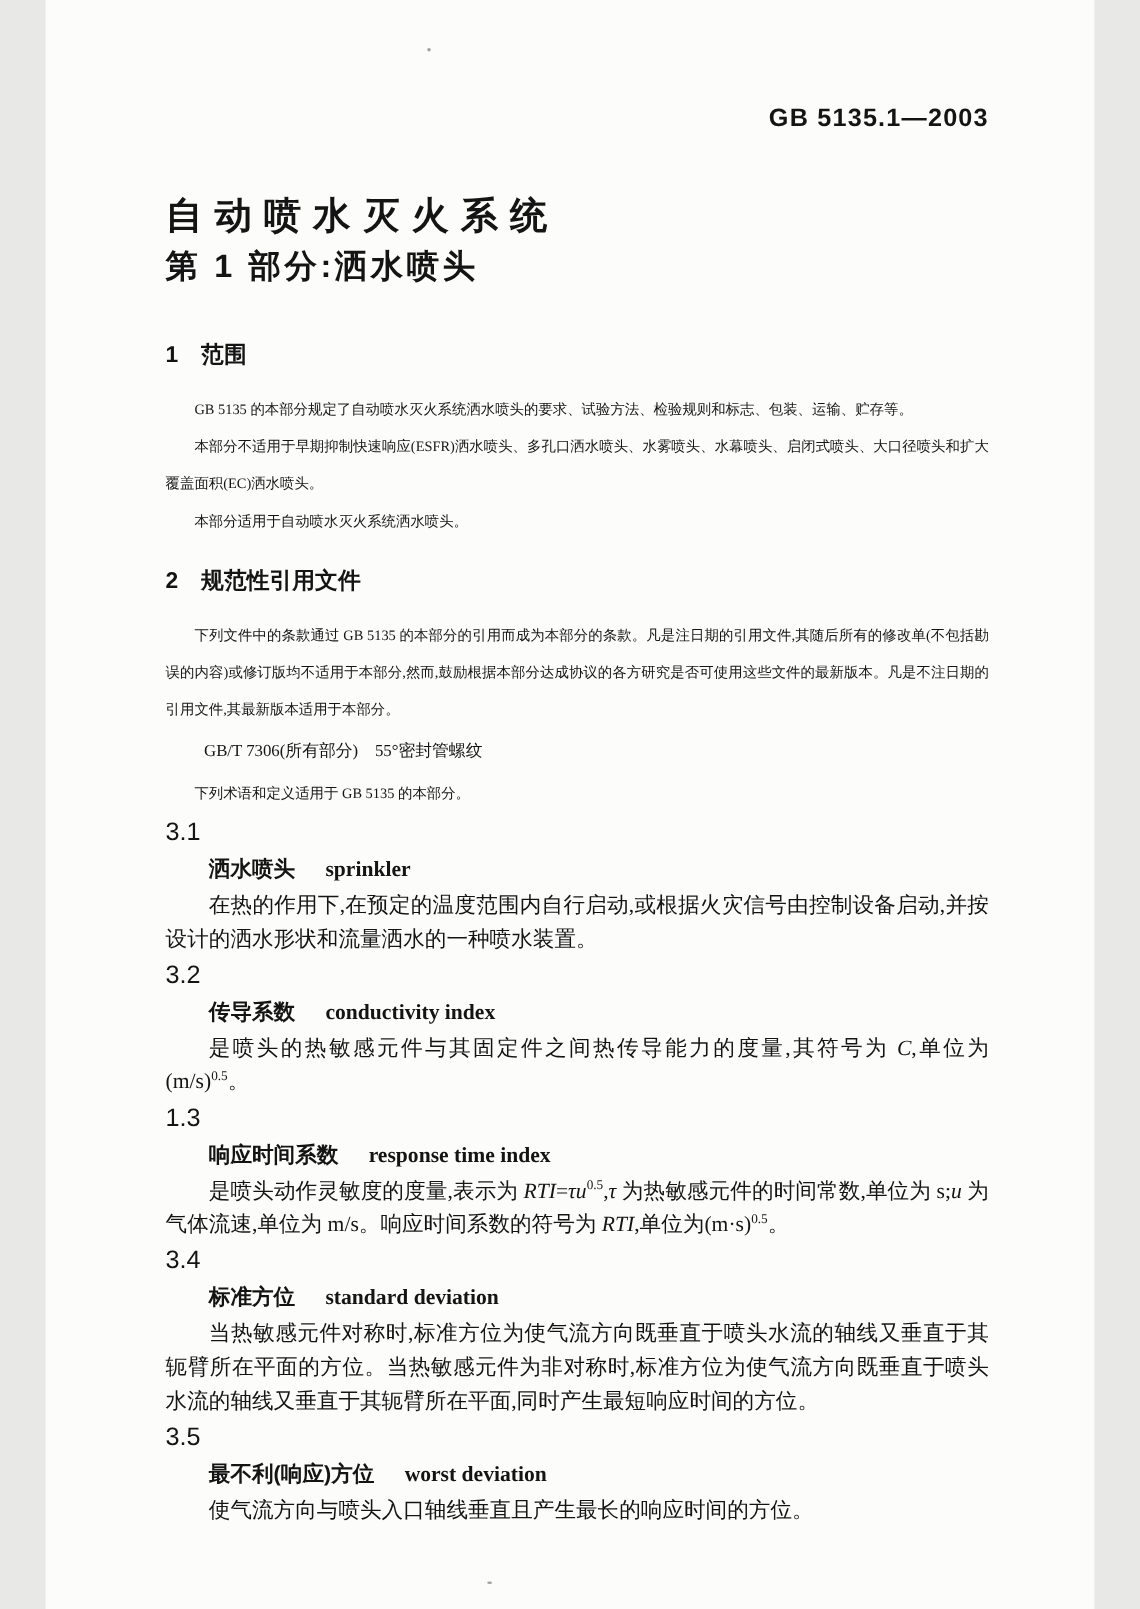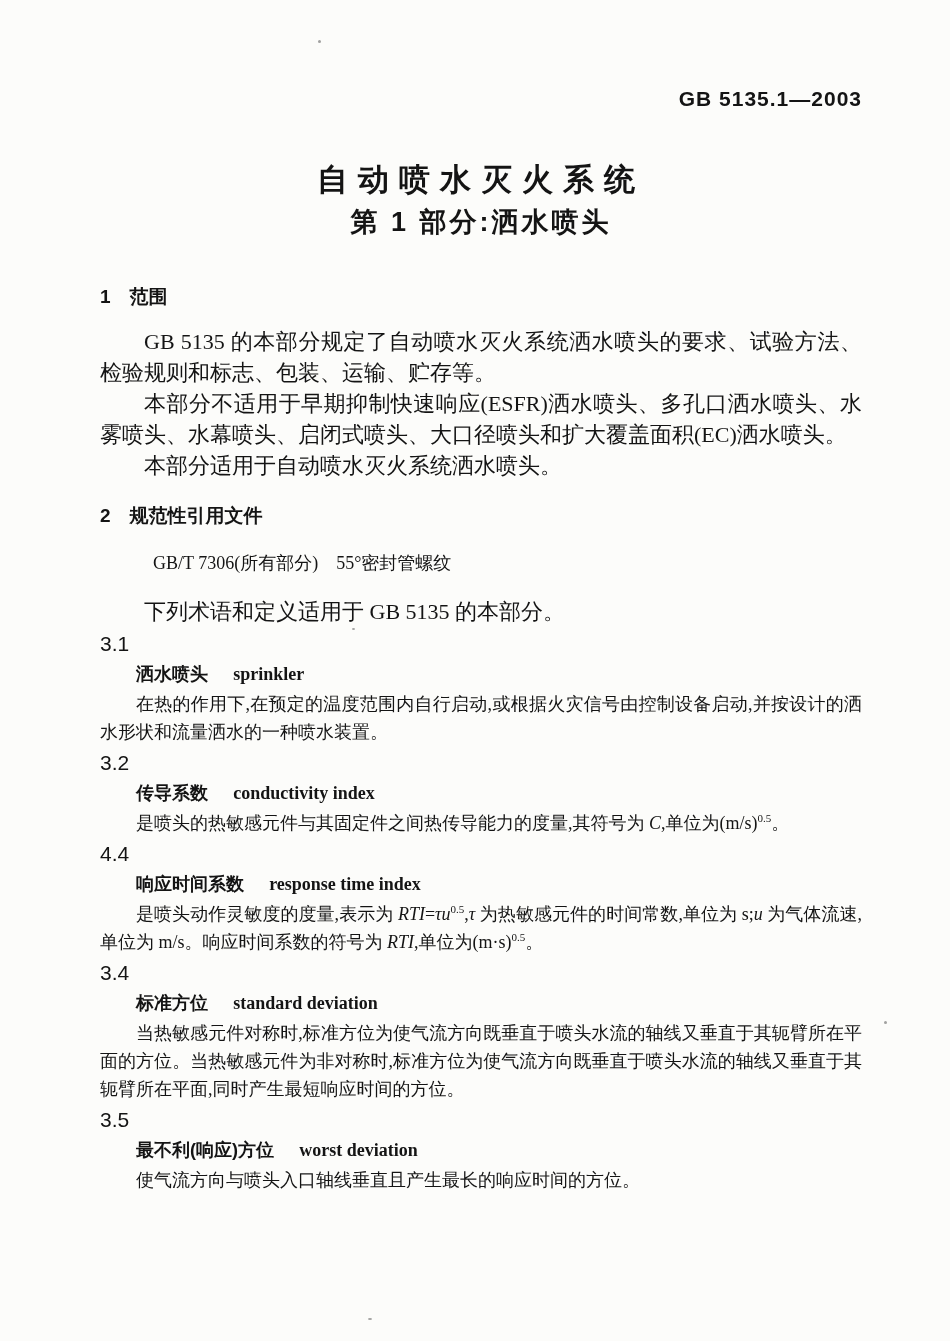--- a/index.html
+++ b/index.html
@@ -1,36 +1,36 @@
 <!DOCTYPE html>
 <html><head>
 <meta charset="utf-8">
 <style>
   html,body{margin:0;padding:0;background:#e8e8e6;}
   .page{
     position:relative;
-    width:950px;height:1341px;
+    width:874px;height:1341px;
     margin:0 auto;
     background:#fcfcfa;
     box-sizing:border-box;
     padding:86px 88px 16px 100px;
     overflow:hidden;
     font-family:"Liberation Serif","DejaVu Serif",serif;
     color:#141414;
   }
   .doc-code{
     text-align:right;
     font-family:"Liberation Sans","DejaVu Sans",sans-serif;
     font-weight:bold;
     font-size:21px;
     letter-spacing:1px;
     line-height:26px;
     margin-bottom:46px;
   }
-  .title-block{text-align:center;margin-bottom:40px;}
+  .title-block{margin-bottom:40px;}
   .title-line1{
     font-family:"Liberation Sans","DejaVu Sans",sans-serif;
     font-weight:bold;
     font-size:31px;
     letter-spacing:10px;
     line-height:44px;
   }
   .title-line2{
     font-family:"Liberation Sans","DejaVu Sans",sans-serif;
     font-weight:bold;
@@ -39,30 +39,30 @@
     line-height:40px;
   }
   .sec-heading{
     font-family:"Liberation Sans","DejaVu Sans",sans-serif;
     font-weight:bold;
     font-size:19px;
     line-height:30px;
     margin:20px 0 14px 0;
   }
   .para{
-    font-size:22px;
+    font-size:12px;
     line-height:31px;
     margin:0;
     text-align:justify;
     text-indent:2em;
   }
   .ref-line{
-    font-size:18px;
+    font-size:14px;
     line-height:31px;
-    margin:17px;
+    margin:4px;
     text-indent:2em;
   }
   .clause-num{
     font-size:21px;
     line-height:28px;
     margin:3px 0 0 0;
     font-family:"Liberation Sans","DejaVu Sans",sans-serif;
   }
   .term-line{
     font-family:"Liberation Sans","DejaVu Sans",sans-serif;
@@ -98,33 +98,34 @@
     <div class="title-line1">自动喷水灭火系统</div>
     <div class="title-line2">第 1 部分:洒水喷头</div>
   </div>
 
   <div class="sec-heading">1　范围</div>
   <p class="para">GB 5135 的本部分规定了自动喷水灭火系统洒水喷头的要求、试验方法、检验规则和标志、包装、运输、贮存等。</p>
   <p class="para">本部分不适用于早期抑制快速响应(ESFR)洒水喷头、多孔口洒水喷头、水雾喷头、水幕喷头、启闭式喷头、大口径喷头和扩大覆盖面积(EC)洒水喷头。</p>
   <p class="para">本部分适用于自动喷水灭火系统洒水喷头。</p>
 
   <div class="sec-heading">2　规范性引用文件</div>
+  <p class="para">下列文件中的条款通过 GB 5135 的本部分的引用而成为本部分的条款。凡是注日期的引用文件,其随后所有的修改单(不包括勘误的内容)或修订版均不适用于本部分,然而,鼓励根据本部分达成协议的各方研究是否可使用这些文件的最新版本。凡是不注日期的引用文件,其最新版本适用于本部分。</p>
   <p class="ref-line">GB/T 7306(所有部分)　55°密封管螺纹</p>
 
   <p class="para">下列术语和定义适用于 GB 5135 的本部分。</p>
 
   <p class="clause-num">3.1</p>
   <p class="term-line"><span>洒水喷头</span><span class="term-en">sprinkler</span></p>
   <p class="para def">在热的作用下,在预定的温度范围内自行启动,或根据火灾信号由控制设备启动,并按设计的洒水形状和流量洒水的一种喷水装置。</p>
 
   <p class="clause-num">3.2</p>
   <p class="term-line"><span>传导系数</span><span class="term-en">conductivity index</span></p>
   <p class="para def"><span>是喷头的热敏感元件与其固定件之间热传导能力的度量,其符号为 </span><span class="var">C</span><span>,单位为(m/s)</span><sup>0.5</sup><span>。</span></p>
 
-  <p class="clause-num">4.4</p>
+  <p class="clause-num">1.3</p>
   <p class="term-line"><span>响应时间系数</span><span class="term-en">response time index</span></p>
   <p class="para def"><span>是喷头动作灵敏度的度量,表示为 </span><span class="var">RTI</span><span>=</span><span class="var">τu</span><sup>0.5</sup><span>,</span><span class="var">τ</span><span> 为热敏感元件的时间常数,单位为 s;</span><span class="var">u</span><span> 为气体流速,单位为 m/s。响应时间系数的符号为 </span><span class="var">RTI</span><span>,单位为(m·s)</span><sup>0.5</sup><span>。</span></p>
 
   <p class="clause-num">3.4</p>
   <p class="term-line"><span>标准方位</span><span class="term-en">standard deviation</span></p>
   <p class="para def">当热敏感元件对称时,标准方位为使气流方向既垂直于喷头水流的轴线又垂直于其轭臂所在平面的方位。当热敏感元件为非对称时,标准方位为使气流方向既垂直于喷头水流的轴线又垂直于其轭臂所在平面,同时产生最短响应时间的方位。</p>
 
   <p class="clause-num">3.5</p>
   <p class="term-line"><span>最不利(响应)方位</span><span class="term-en">worst deviation</span></p>
   <p class="para def">使气流方向与喷头入口轴线垂直且产生最长的响应时间的方位。</p>

